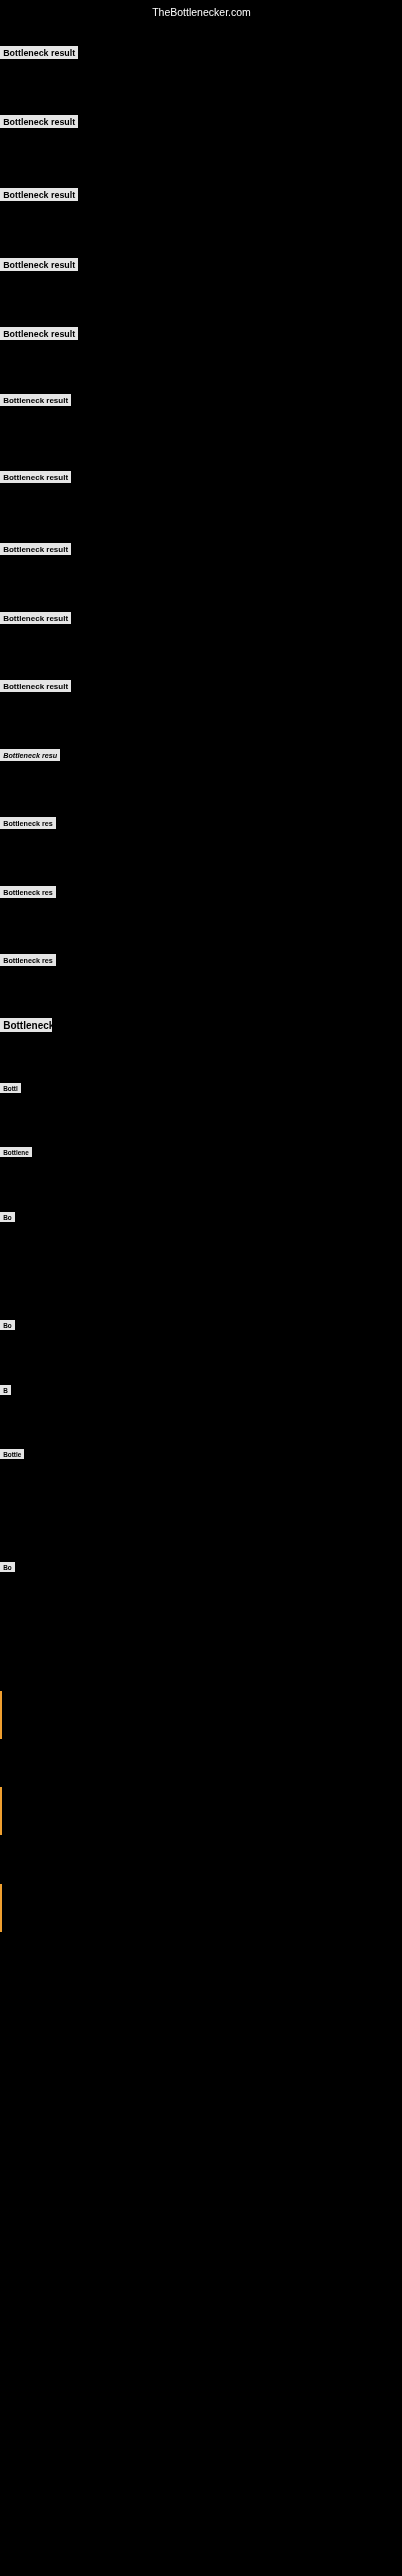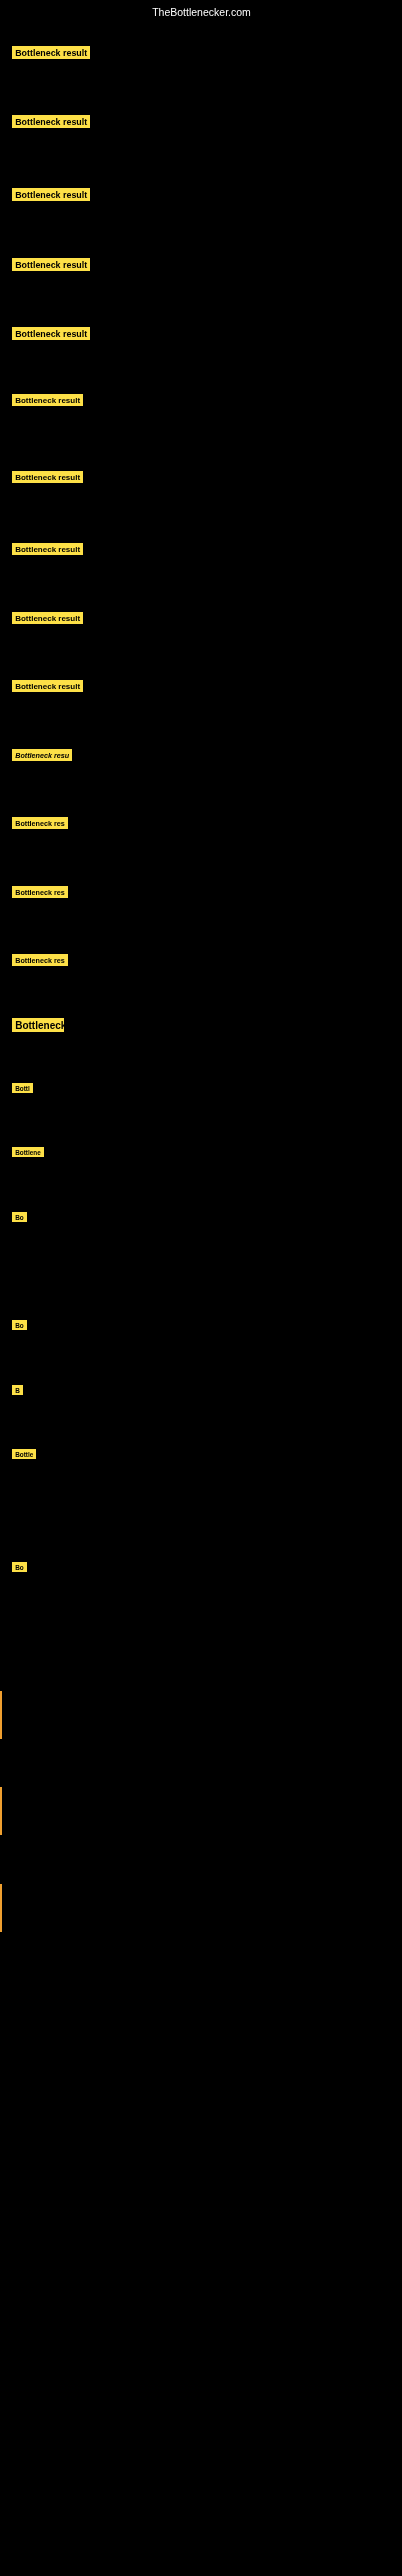--- a/index.html
+++ b/index.html
@@ -21,22 +21,22 @@
       top: 6.4px;
       left: 50%;
       transform: translateX(-50%);
       color: #ffffff;
       font-size: 10.5px;
       white-space: nowrap;
     }
 
     .bottleneck-label {
       position: absolute;
-      left: 12px;
-      background-color: #fde047;
+      left: 0;
+      background-color: #e5e5e5;
       color: #000000;
       font-size: 8.9px;
       font-weight: bold;
       padding: 1.6px 3.2px;
       white-space: nowrap;
       overflow: hidden;
     }
 
     .vertical-bar {
       position: absolute;

